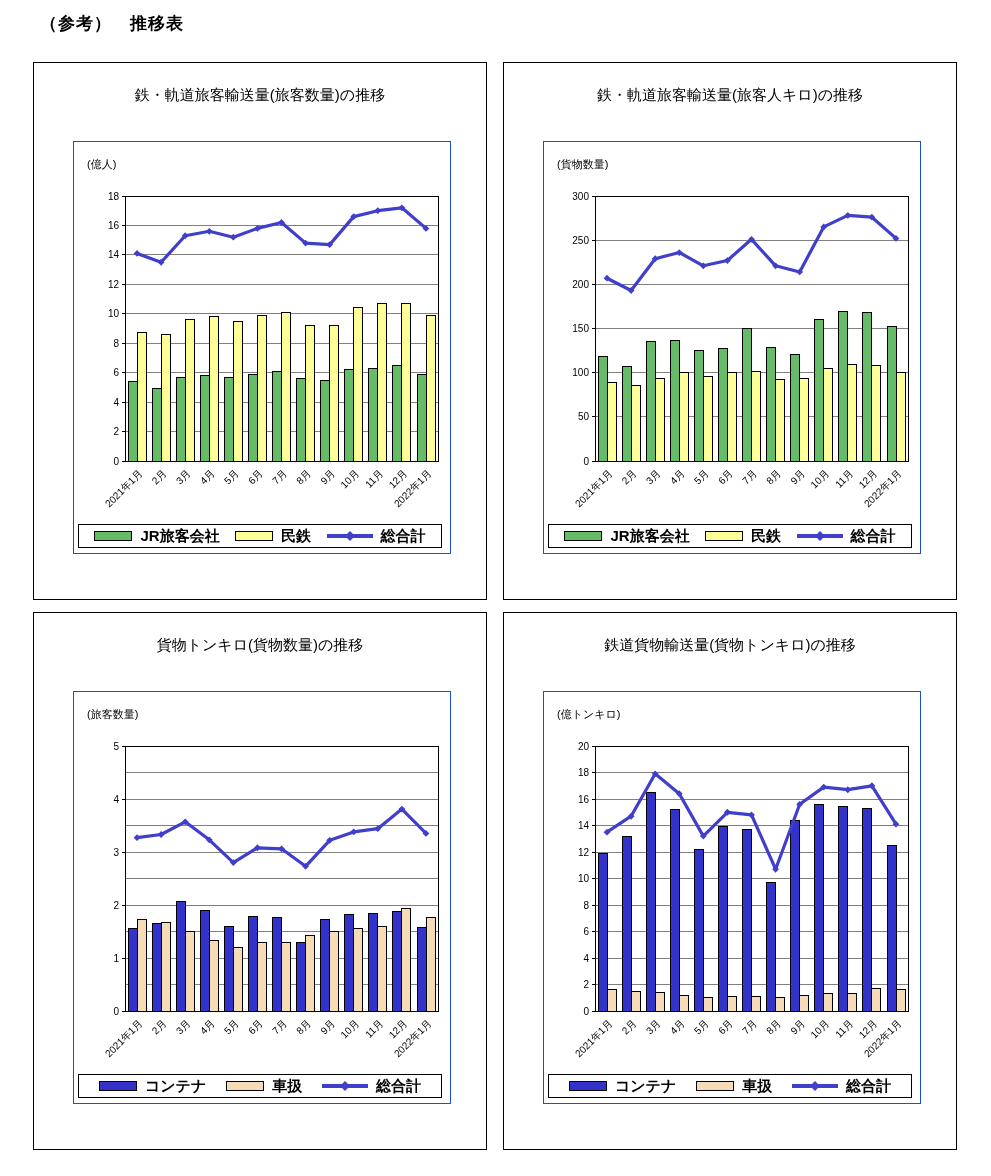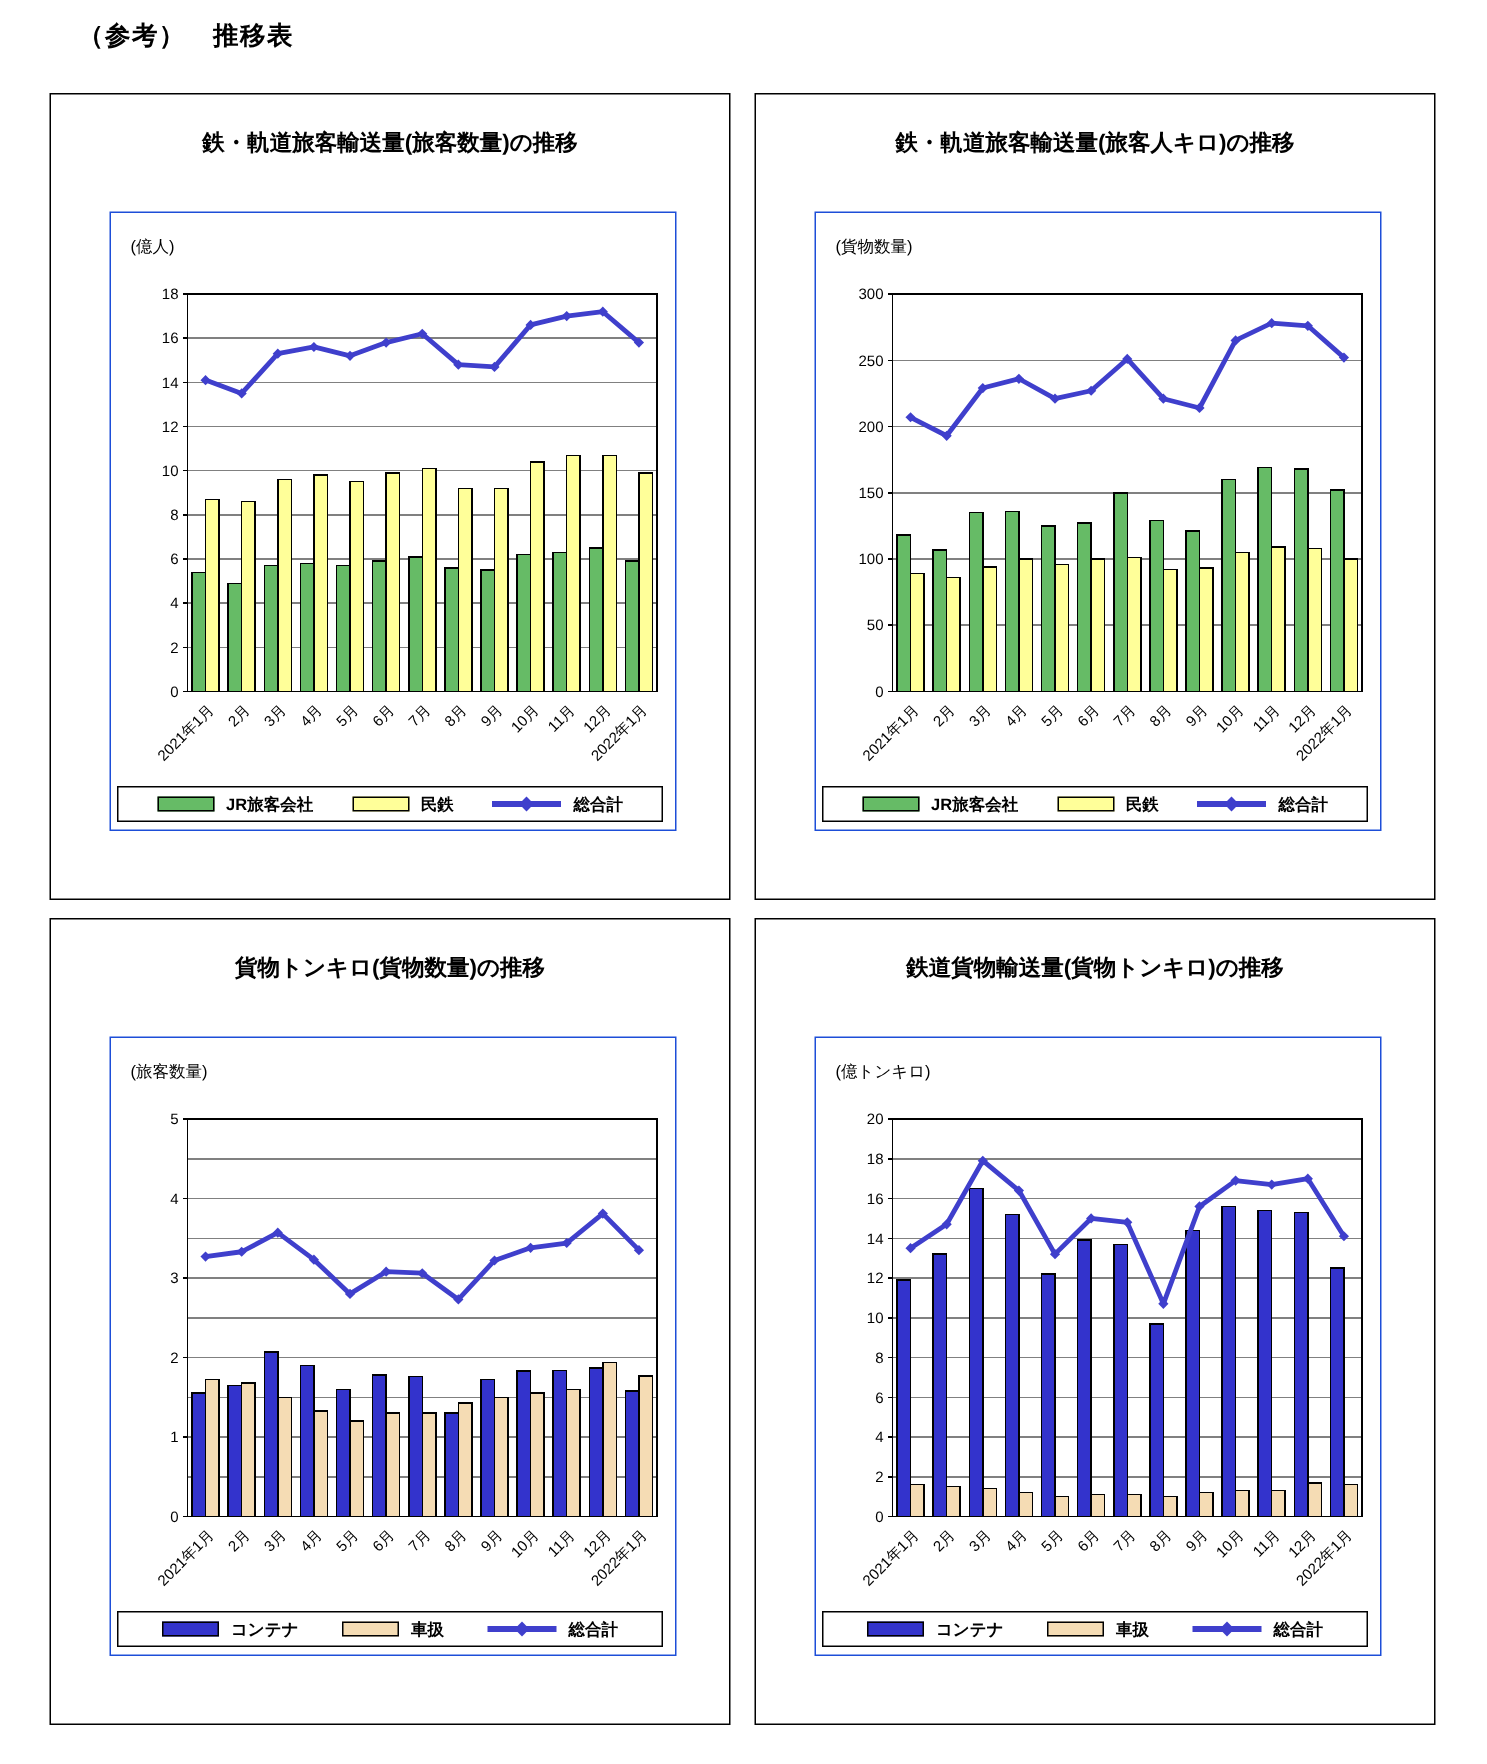--- a/index.html
+++ b/index.html
@@ -4,53 +4,53 @@
 <style>
   * { margin: 0; padding: 0; box-sizing: border-box; }
   html, body { background: #ffffff; }
   body {
     width: 991px; height: 1176px; position: relative;
     font-family: "Liberation Sans", "DejaVu Sans", sans-serif;
     color: #000;
   }
   .heading {
     position: absolute; left: 40px; top: 12px;
-    font-size: 17px; font-weight: bold; letter-spacing: 1px; margin-left: 12px;
+    font-size: 17px; font-weight: bold; letter-spacing: 1px;
   }
   .panel {
     position: absolute; width: 454px; height: 538px;
     border: 1px solid #000; background: #fff;
   }
   #panel0 { left: 33px;  top: 62px;  }
   #panel1 { left: 503px; top: 62px;  }
   #panel2 { left: 33px;  top: 612px; }
   #panel3 { left: 503px; top: 612px; }
   .panel-title {
     position: absolute; top: 23px; left: 0; right: 0;
-    text-align: center; font-size: 15px; font-weight: bold;
+    text-align: center; font-size: 15px; font-weight: normal;
   }
   .chart-frame {
     position: absolute; left: 39px; top: 78px;
     width: 378px; height: 413px; border: 1px solid #1d4ed8;
   }
   .unit-label {
     position: absolute; left: 13px; top: 15px;
     font-size: 11px; z-index: 2; white-space: nowrap;
   }
   svg.plot {
     position: absolute; left: 0; top: 0;
     width: 378px; height: 383px; overflow: visible;
   }
   svg text { font-family: "Liberation Sans", "DejaVu Sans", sans-serif; }
   .legend {
     position: absolute; left: 4px; right: 8px; bottom: 5px; height: 24px;
     border: 1px solid #000; background: #fff;
     display: flex; align-items: center; justify-content: space-evenly;
   }
-  .legend-item { display: flex; align-items: center; gap: 8px; font-size: 11px; font-weight: bold; white-space: nowrap; }
+  .legend-item { display: flex; align-items: center; gap: 8px; font-size: 15px; font-weight: bold; white-space: nowrap; }
   .chip { display: inline-block; width: 38px; height: 10px; border: 1px solid #000; }
   .chip-line { width: 46px; height: 4px; border: none; position: relative; }
   .chip-line::after {
     content: ""; position: absolute; left: 50%; top: 50%;
     width: 7px; height: 7px; background: inherit;
     transform: translate(-50%, -50%) rotate(45deg);
   }
 </style>
 </head>
 <body>

